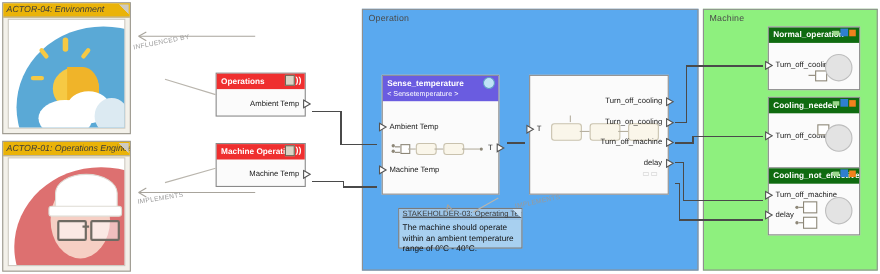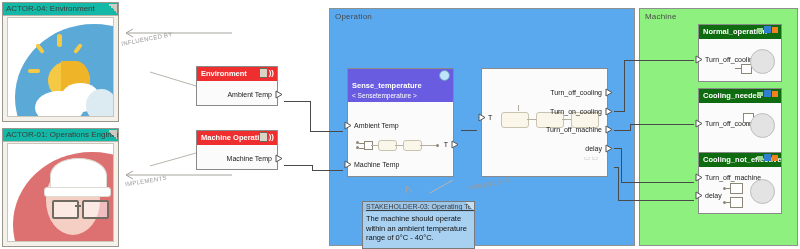--- a/index.html
+++ b/index.html
@@ -7,21 +7,21 @@
        font-family:"Liberation Sans","DejaVu Sans",sans-serif;
        -webkit-font-smoothing:antialiased;}
   #stage{position:relative;width:800px;height:249px;background:#ffffff;}
 
   
   .abs{position:absolute;box-sizing:border-box;}
 
   
   .actor{background:#f3f1ea;border:1px solid #9a968c;}
   .actor-title{height:12px;line-height:12px;padding:0 3px;font-size:8px;color:#3b3b3b;
-               background:#14b8a6;border-bottom:1px solid #b8b4aa;white-space:nowrap;overflow:hidden;}
+               background:#eab308;border-bottom:1px solid #b8b4aa;white-space:nowrap;overflow:hidden;font-style:italic;}
   .actor-fold{position:absolute;top:1px;right:1px;width:9px;height:9px;
               background:linear-gradient(225deg,#cfcbc0 0 50%,transparent 50%);}
   .actor-body{position:absolute;left:4px;right:4px;top:14px;bottom:4px;
               background:#ffffff;border:1px solid #cac6bc;overflow:hidden;}
 
   
   .sun-bg{position:absolute;left:7%;top:6%;width:150%;height:150%;border-radius:50%;background:#5aa9d6;}
   .sun-core{position:absolute;left:38%;top:44%;width:40%;height:40%;border-radius:50%;background:#f6c944;}
   .sun-core.sh{background:#f0b429;left:50%;width:28%;border-radius:0 50% 50% 0;}
   .ray{position:absolute;background:#f6c944;border-radius:3px;}
@@ -39,21 +39,21 @@
   .lane{border:1px solid #8f8f8f;}
   .lane-label{position:absolute;top:3px;left:5px;font-size:8px;color:#4a4a4a;letter-spacing:.2px;}
   .lane-inputs{background:#f7a97a;}
   .lane-behaviors{background:#5aa9ef;}
   .lane-actions{background:#8ef07e;}
 
   
   .blk{background:#fbfbfb;border:1px solid #8a8a8a;box-shadow:0 0 0 0 rgba(0,0,0,0);}
   .blk-hdr{position:relative;height:14px;line-height:14px;padding:0 4px;
            font-size:7.5px;font-weight:bold;color:#ffffff;white-space:nowrap;overflow:hidden;}
-  .blk-hdr.two{height:21px;line-height:10px;padding-top:12px;}
+  .blk-hdr.two{height:21px;line-height:10px;padding-top:2px;}
   .blk-sub{display:block;font-weight:normal;font-size:6.5px;}
   .hdr-red{background:#ef2f2f;}
   .hdr-purple{background:#6a5ce0;}
   .hdr-green{background:#0f6b10;}
   .blk-body{position:relative;}
 
   
   .hicons{position:absolute;right:3px;top:1px;display:flex;gap:1px;align-items:center;}
   .ic{display:inline-block;}
   .ic-doc{width:7px;height:8px;background:#d9d4c5;border:1px solid #6b6656;}
@@ -128,21 +128,21 @@
       <div class="helmet" style="left:34%;top:44%;width:62%;height:9%;border-radius:3px;"></div>
       <div class="glass" style="left:42%;top:58%;width:22%;height:15%;"></div>
       <div class="glass" style="left:70%;top:58%;width:22%;height:15%;"></div>
       <div class="glass-bridge" style="left:64%;top:63%;width:6%;"></div>
     </div>
   </div>
 
 
   <div class="abs blk" style="left:196px;top:66px;width:82px;height:40px;">
     <div class="blk-hdr hdr-red">
-      <span>Environment</span>
+      <span>Operations</span>
       <span class="hicons">
         <span class="ic ic-doc"></span>
         <span class="ic ic-wave">))</span>
       </span>
     </div>
     <div class="blk-body" style="height:25px;">
       <div class="port" style="right:-5px;top:9px;">
         <span>Ambient Temp</span>
         <span class="tri-wrap">
           <svg width="8" height="9" viewBox="0 0 8 9">
@@ -277,21 +277,21 @@
         <span class="tri-wrap">
           <svg width="8" height="9" viewBox="0 0 8 9">
               <path d="M1 1 L7 4.5 L1 8 Z" fill="#fff" stroke="#555" stroke-width="1"></path>
             </svg>
         </span>
       </div>
       <div class="dots" style="right:8px;bottom:2px;">▭▭</div>
     </div>
   </div>
 
-  <div class="abs note" style="left:362px;top:201px;width:113px;height:48px;">
+  <div class="abs note" style="left:362px;top:189px;width:113px;height:37px;">
     <div class="note-title">
       <span>STAKEHOLDER-03: Operating Temp</span>
       <span class="note-fold"></span>
     </div>
     <div class="note-body">The machine should operate within an ambient temperature range of 0°C - 40°C.</div>
   </div>
 
   <div class="abs lane lane-actions" style="left:639px;top:8px;width:159px;height:238px;">
     <div class="lane-label">Machine</div>
   </div>

